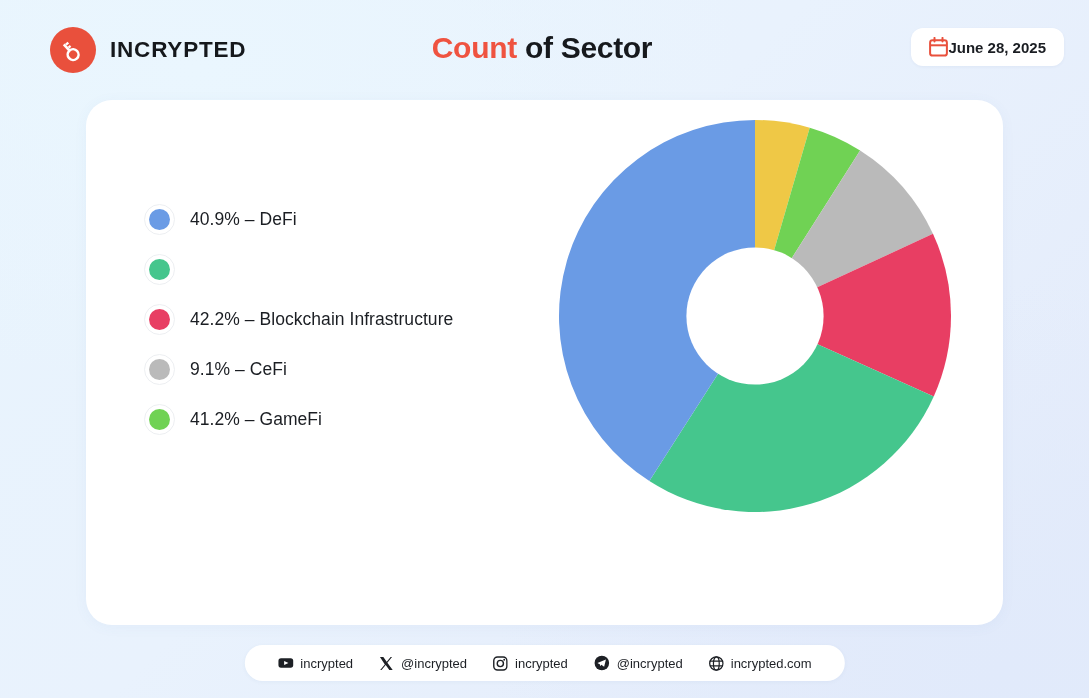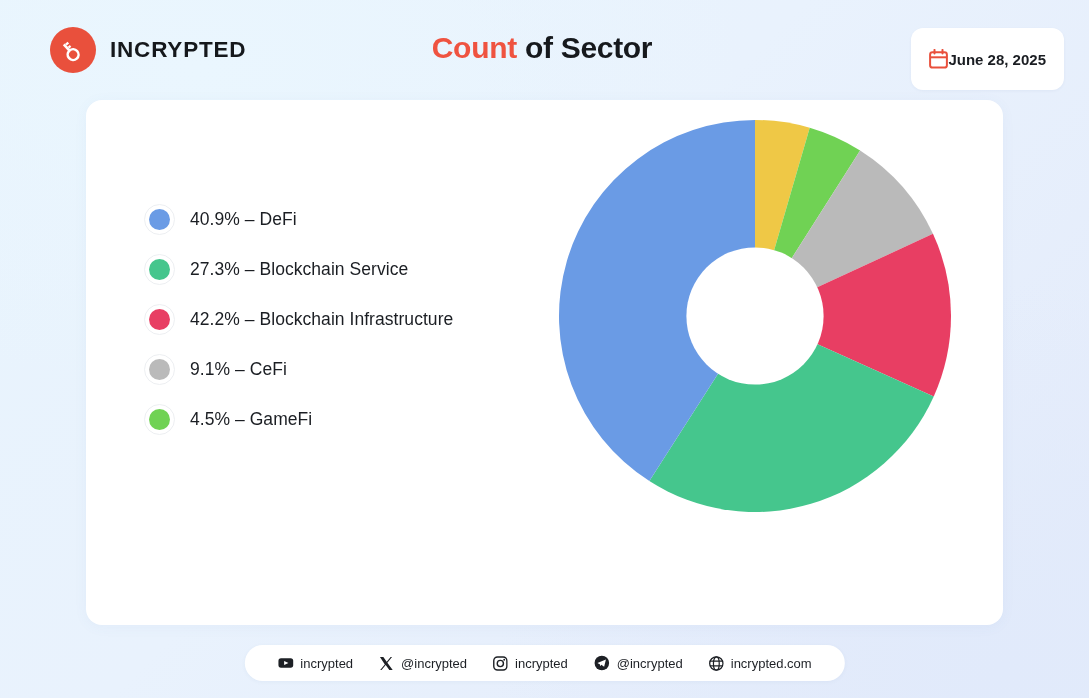--- a/index.html
+++ b/index.html
@@ -39,33 +39,33 @@
     position:absolute; left:0; top:31px; width:1084px;
     text-align:center;
     font-size:30px; font-weight:700; letter-spacing:-0.3px;
     color:#16191D;
     white-space:nowrap;
   }
   .page-title .accent { color:#EF5340; }
 
   .date-badge {
     position:absolute; right:25px; top:28px;
-    height:62px;
+    height:38px;
     background:#FFFFFF; border-radius:12px;
     display:flex; align-items:center; gap:0;
     padding:0 18px;
     box-shadow:0 1px 3px rgba(60,90,140,0.06);
   }
   .date-text { font-size:15px; font-weight:600; color:#1A1D22; white-space:nowrap; }
 
   
   .card {
     position:absolute; left:86px; top:100px;
     width:917px; height:525px;
-    background:#FFFFFF; border-radius:16px;
+    background:#FFFFFF; border-radius:26px;
     box-shadow:0 2px 14px rgba(70,110,170,0.05);
   }
 
   
   .legend {
     position:absolute; left:58px; top:104px;
     display:flex; flex-direction:column; gap:19px;
   }
   .legend-item { display:flex; align-items:center; gap:15px; height:31px; }
   .swatch-ring {
@@ -147,42 +147,41 @@
       <span class="swatch-ring">
         <span class="swatch-dot" style="background:#6A9BE5"></span>
       </span>
       <span class="legend-label">40.9% – DeFi</span>
     </div>
 
     <div class="legend-item">
       <span class="swatch-ring">
         <span class="swatch-dot" style="background:#45C68D"></span>
       </span>
-      <span class="legend-label">27.3% – Blockchain Service</span>
     </div>
 
     <div class="legend-item">
       <span class="swatch-ring">
         <span class="swatch-dot" style="background:#E83E63"></span>
       </span>
       <span class="legend-label">42.2% – Blockchain Infrastructure</span>
     </div>
 
     <div class="legend-item">
       <span class="swatch-ring">
         <span class="swatch-dot" style="background:#BABABA"></span>
       </span>
       <span class="legend-label">9.1% – CeFi</span>
     </div>
 
     <div class="legend-item">
       <span class="swatch-ring">
         <span class="swatch-dot" style="background:#70D254"></span>
       </span>
-      <span class="legend-label">4.5% – GameFi</span>
+      <span class="legend-label">41.2% – GameFi</span>
     </div>
 
 
   </div>
 
   <div class="donut-wrap">
     <svg id="donut-svg" width="420" height="420" viewBox="0 0 420 420">
         <path d="M 210 210 L 210 14 A 196 196 0 0 1 264.73552512539476 21.797921665972865 Z" fill="#EFC846"></path>
         <path d="M 210 210 L 264.73552512539476 21.797921665972865 A 196 196 0 0 1 315.115710074527 44.571201130129765 Z" fill="#70D254"></path>
         <path d="M 210 210 L 315.115710074527 44.571201130129765 A 196 196 0 0 1 387.96056373639107 127.86573337135171 Z" fill="#BABABA"></path>

